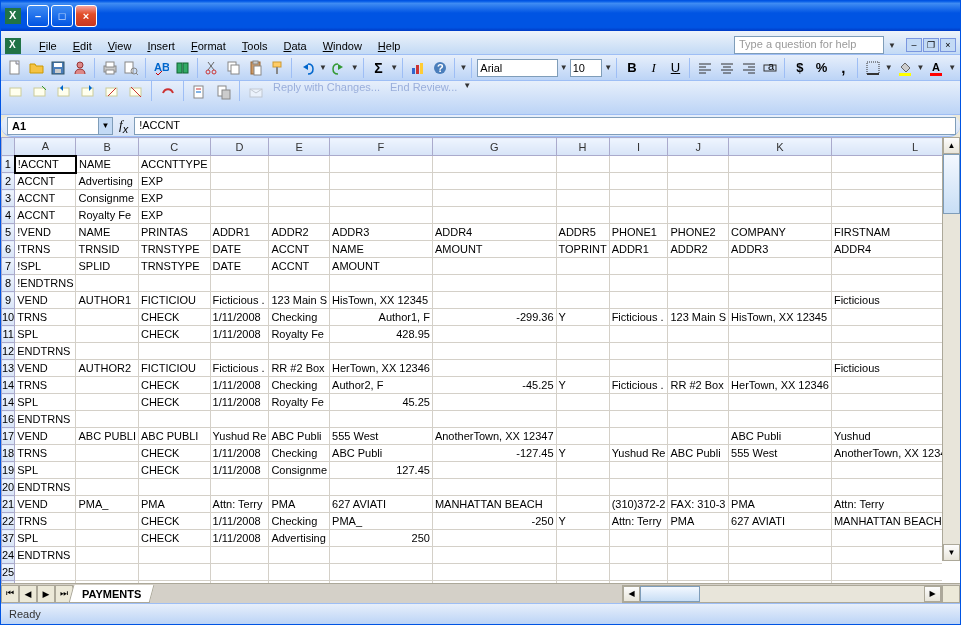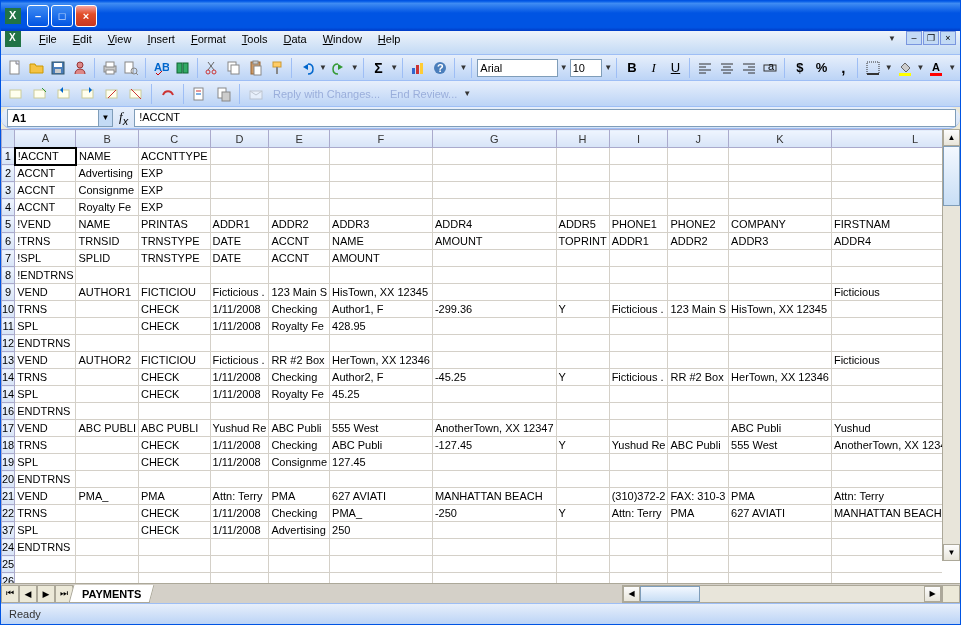--- a/index.html
+++ b/index.html
@@ -5,52 +5,52 @@
 * { margin:0; padding:0; box-sizing:border-box; font-family:Tahoma,Arial,sans-serif; font-size:11px; }
 body { width:961px; height:625px; background:#ece9d8; overflow:hidden; border:1px solid #0054e3; display:flex; flex-direction:column; }
 .titlebar { height:30px; background:linear-gradient(to bottom,#0058e6 0%,#3f8cf3 8%,#0054e3 40%,#0054e3 88%,#003ac6 100%); display:flex; align-items:center; color:#fff; font-weight:bold; padding:0 4px; }
 .titlebar .xl-icon { width:16px; height:16px; background:#217346; margin-right:6px; position:relative; }
 .titlebar .xl-icon:before { content:"X"; position:absolute; color:#fff; font-weight:bold; font-size:11px; left:4px; top:1px; }
 .titlebar .title-text { flex:1; text-shadow:1px 1px 0 #003399; }
 .winbtns { display:flex; gap:2px; }
 .winbtn { width:22px; height:22px; border-radius:3px; display:flex; align-items:center; justify-content:center; color:#fff; font-weight:bold; border:1px solid #fff; }
 .winbtn.min,.winbtn.max { background:linear-gradient(to bottom,#3f8cf3,#0054e3); }
 .winbtn.close { background:linear-gradient(to bottom,#f5a4a0,#e24d28 40%,#c73721); }
-.menubar { height:24px; background:linear-gradient(to bottom,#eef3fa,#c3daf5); display:flex; align-items:flex-start; padding:0 4px; border-bottom:1px solid #9ebef5; }
+.menubar { height:24px; background:linear-gradient(to bottom,#eef3fa,#c3daf5); display:flex; align-items:flex-end; padding:0 4px; border-bottom:1px solid #9ebef5; }
 .ctrl-icon { width:16px; height:16px; background:#217346; margin-right:10px; position:relative; }
 .ctrl-icon:before { content:"X"; position:absolute; color:#fff; font-weight:bold; font-size:10px; left:4px; top:1px; }
 .menu-item { padding:2px 8px; cursor:default; color:#000; }
 .menu-item u { text-decoration:underline; }
 .menu-right { margin-left:auto; display:flex; align-items:center; gap:4px; }
 .help-box { width:150px; height:18px; background:#fff; border:1px solid #7f9db9; color:#999; padding:1px 4px; font-size:11px; }
 .mdi-btns { display:flex; gap:1px; margin-left:6px; }
 .mdi-btn { width:16px; height:14px; background:#c3daf5; border:1px solid #7a96df; font-size:9px; display:flex; align-items:center; justify-content:center; }
 .toolbar { height:26px; background:linear-gradient(to bottom,#e7effb,#bcd4f6); display:flex; align-items:center; padding:0 4px; gap:2px; border-bottom:1px solid #9ebef5; }
 .tbtn { width:22px; height:22px; display:flex; align-items:center; justify-content:center; cursor:default; border:1px solid transparent; }
 .tbtn svg { width:16px; height:16px; }
 .sep { width:2px; height:20px; border-left:1px solid #9ebef5; margin:0 2px; }
 .dropdown-handle { width:8px; font-size:8px; color:#333; cursor:default; }
 .font-select { width:90px; height:18px; background:#fff; border:1px solid #7f9db9; padding:0 2px; display:flex; align-items:center; }
 .size-select { width:36px; height:18px; background:#fff; border:1px solid #7f9db9; padding:0 2px; display:flex; align-items:center; }
-.toolbar2 { height:26px; background:linear-gradient(to bottom,#e7effb,#bcd4f6); display:flex; align-items:center; padding:0 4px; gap:2px; border-bottom:1px solid #9ebef5; }
+.toolbar2 { height:34px; background:linear-gradient(to bottom,#e7effb,#bcd4f6); display:flex; align-items:flex-start; padding:0 4px; gap:2px; border-bottom:1px solid #9ebef5; }
 .reply-text,.end-text { color:#9aaedb; font-size:11px; padding:0 4px; }
 .namebox-row { height:22px; background:linear-gradient(to bottom,#e7effb,#d7e4f7); display:flex; align-items:center; border-bottom:1px solid #9ebef5;border-radius:11px; }
 .namebox { width:92px; height:18px; background:#fff; border:1px solid #7f9db9; margin-left:6px; padding:1px 4px; font-weight:bold; display:flex; align-items:center; }
 .namebox-drop { width:14px; height:18px; background:#c3daf5; border:1px solid #7f9db9; border-left:0; display:flex; align-items:center; justify-content:center; font-size:8px; }
 .fx-label { margin:0 6px; font-style:italic; font-family:'Times New Roman',serif; font-size:13px; }
 .formula-input { flex:1; height:18px; background:#fff; border:1px solid #7f9db9; margin-right:4px; padding:1px 4px; }
 .sheet-area { flex:1; position:relative; background:#fff; overflow:hidden; }
 .grid-wrapper { position:absolute; left:0; top:0; right:18px; bottom:0; overflow:hidden; }
 table.grid { border-collapse:collapse; table-layout:fixed; }
 table.grid th { background:linear-gradient(to bottom,#eff5ff,#d7e4f7); border:1px solid #aac; font-weight:normal; color:#333; height:18px; font-size:11px; overflow:hidden; }
 table.grid th.corner { width:28px; background:#d7e4f7; }
 table.grid th.colh { cursor:default; }
 table.grid td.rowh { width:28px; background:linear-gradient(to bottom,#eff5ff,#d7e4f7); border:1px solid #aac; text-align:center; height:17px; font-size:11px; }
 table.grid td.cell { border:1px solid #d4d0c8; height:17px; padding:0 2px; white-space:nowrap; overflow:hidden; font-size:11px; background:#fff; }
-table.grid td.cell.num { text-align:left; }
+table.grid td.cell.num { text-align:right; }
 table.grid td.cell.active { border:2px solid #000; }
 .vscroll { position:absolute; right:0; top:0; width:18px; bottom:22px; background:#e8e5da; border-left:1px solid #aca899; }
 .vscroll .btn { height:17px; background:linear-gradient(to bottom,#fdfdfd,#e8e5da); border:1px solid #aca899; display:flex; align-items:center; justify-content:center; font-size:8px; }
 .vscroll .thumb { height:60px; background:linear-gradient(to bottom,#f3f8ff,#c8def5); border:1px solid #7f9db9; margin:0; }
 .sheet-tabs-row { height:20px; background:#d4d0c8; display:flex; align-items:center; border-top:1px solid #aca899; }
 .tab-nav { display:flex; }
 .tab-nav-btn { width:18px; height:18px; background:#ece9d8; border:1px solid #aca899; display:flex; align-items:center; justify-content:center; font-size:9px; cursor:default; }
 .sheet-tab { background:#fff; border:1px solid #aca899; border-top:0; padding:1px 10px; font-weight:bold; font-size:11px; height:18px; display:flex; align-items:center; transform:skewX(-15deg); margin-left:-2px; }
 .sheet-tab span { transform:skewX(15deg); }
 .tab-filler { flex:1; background:#d4d0c8; height:18px; margin-right:2px; }
@@ -80,20 +80,21 @@
       <div class="menu-item"><u>E</u>dit</div>
       <div class="menu-item"><u>V</u>iew</div>
       <div class="menu-item"><u>I</u>nsert</div>
       <div class="menu-item"><u>F</u>ormat</div>
       <div class="menu-item"><u>T</u>ools</div>
       <div class="menu-item"><u>D</u>ata</div>
       <div class="menu-item"><u>W</u>indow</div>
       <div class="menu-item"><u>H</u>elp</div>
     </div>
   <div class="menu-right">
+    <div class="help-box">Type a question for help</div>
     <div class="dropdown-handle">▼</div>
     <div class="mdi-btns">
       <div class="mdi-btn">–</div>
       <div class="mdi-btn">❐</div>
       <div class="mdi-btn">×</div>
     </div>
   </div>
 </div>
 
 <div class="toolbar">

